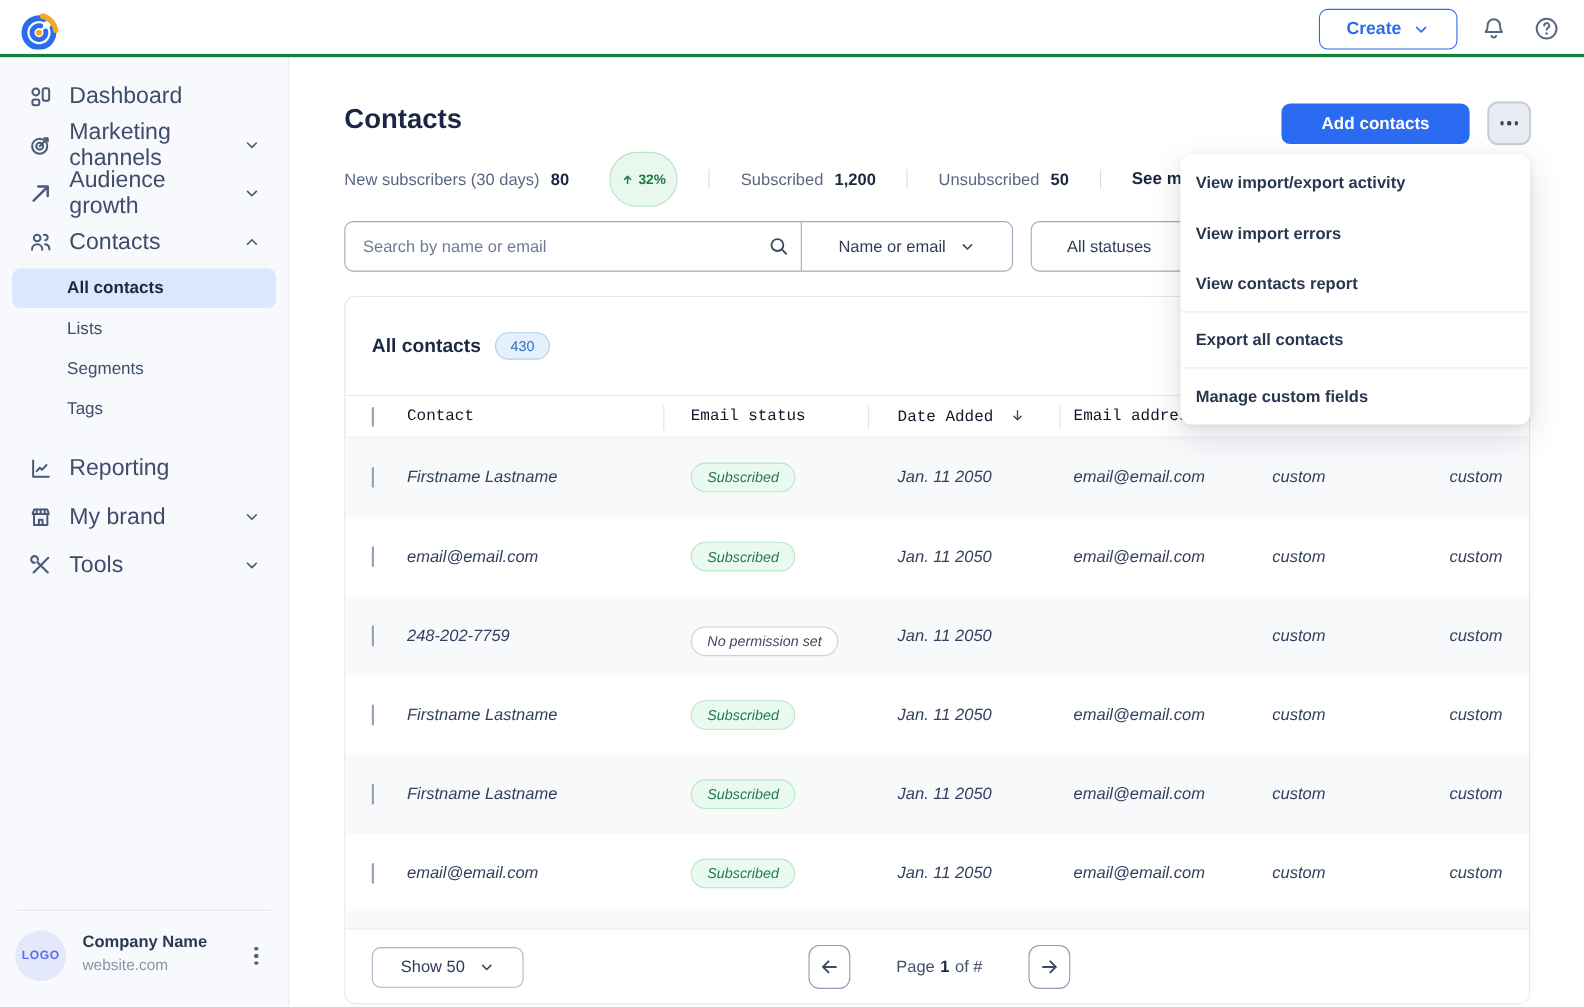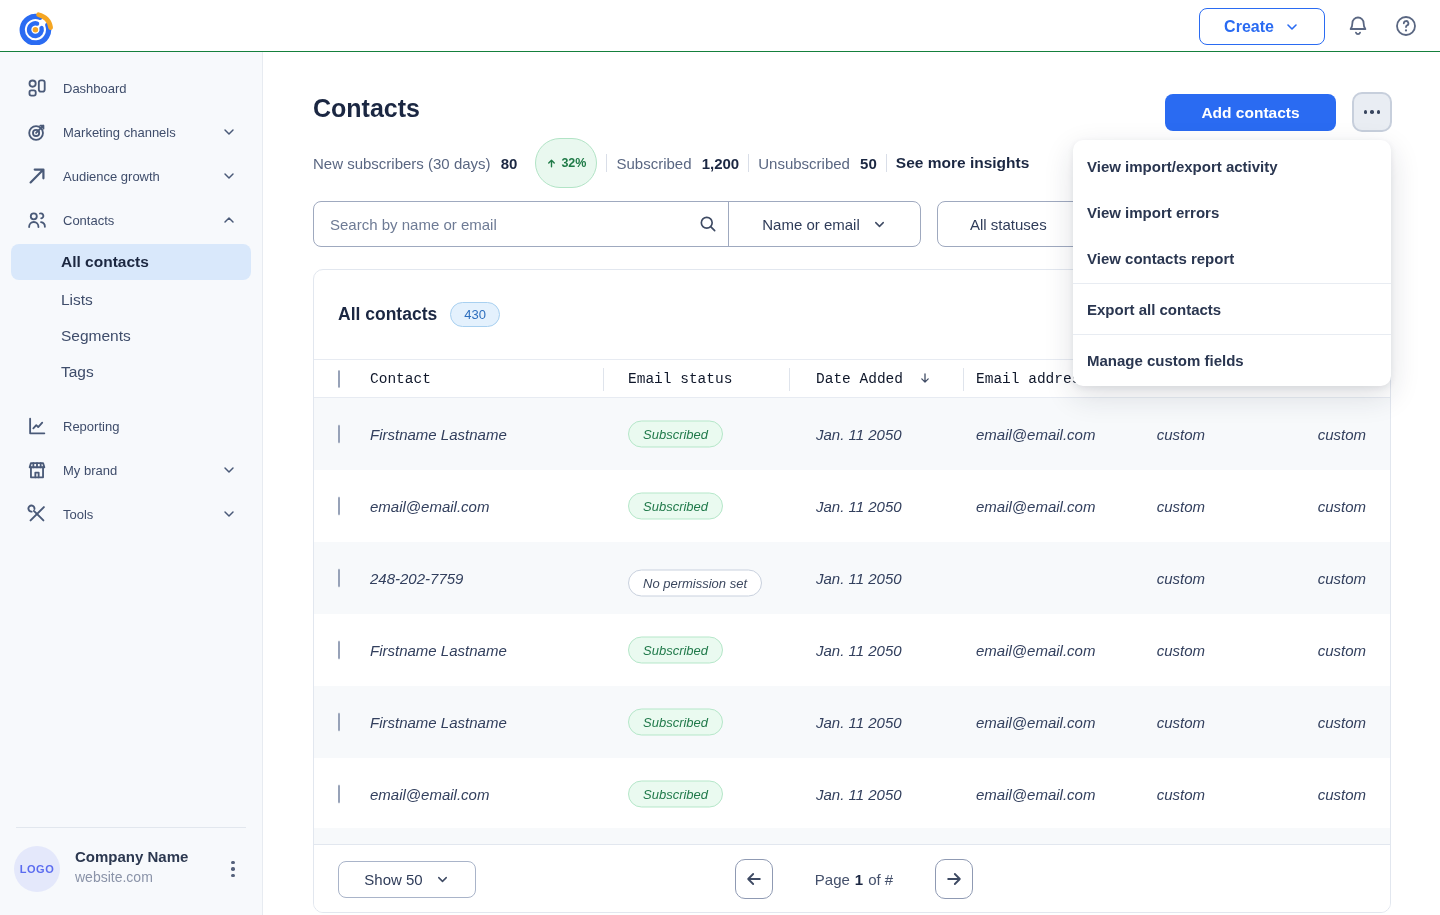--- a/index.html
+++ b/index.html
@@ -2,34 +2,34 @@
 <html><head>
 <meta charset="utf-8">
 <style>
   html,body{margin:0;padding:0;background:#fff;}
   *{box-sizing:border-box;}
   #app{position:relative;width:1440px;height:915px;background:#fff;
        font-family:"Liberation Sans",sans-serif;color:#33405e;overflow:hidden;}
 
   
   .topbar{position:absolute;left:0;top:0;width:1440px;height:52px;background:#fff;
-          border-bottom:1px solid #15803d;z-index:10;}
+          border-bottom:3px solid #15803d;z-index:10;}
   .logo{position:absolute;left:18px;top:7px;width:38px;height:38px;}
   .create-btn{position:absolute;left:1199px;top:8px;width:126px;height:37px;border:1.5px solid #2a6bf2;
               border-radius:8px;background:#fff;color:#2a6bf2;font-size:16px;font-weight:700;
               display:flex;align-items:center;justify-content:center;gap:10px;cursor:pointer;}
   .topbar-icon{position:absolute;top:14px;width:24px;height:24px;color:#5a6782;}
   .bell{left:1346px;} .help{left:1394px;}
 
   
   .sidebar{position:absolute;left:0;top:52px;width:263px;height:863px;background:#f7f9fc;
            border-right:1px solid #e7ebf1;}
   .nav{padding-top:14px;}
   .nav-item{height:44px;display:flex;align-items:center;padding:0 25px;gap:14px;cursor:pointer;
-            color:#3f4d6b;font-size:13px;}
+            color:#3f4d6b;font-size:21px;}
   .nav-icon{width:24px;height:24px;flex:0 0 24px;color:#4a5a78;display:flex;align-items:center;justify-content:center;}
   .nav-label{flex:1;}
   .nav-chevron{width:16px;height:16px;color:#4a5a78;}
   .sub-item{height:36px;display:flex;align-items:center;padding-left:61px;font-size:15.5px;
             color:#3f4d6b;cursor:pointer;}
   .sub-item.active{margin:2px 11px;height:36px;padding-left:50px;border-radius:8px;background:#d9e8fb;
                    color:#1c2740;font-weight:700;}
   .nav-gap{height:14px;}
   .sidebar-footer{position:absolute;left:0;bottom:0;width:100%;height:88px;}
   .sf-divider{position:absolute;left:16px;right:16px;top:0;height:1px;background:#e2e7ee;}
@@ -37,21 +37,21 @@
           color:#5b6cf0;font-size:11px;font-weight:700;letter-spacing:.5px;display:flex;
           align-items:center;justify-content:center;}
   .company-name{position:absolute;left:75px;top:21px;font-size:15px;font-weight:700;color:#2c3850;}
   .company-site{position:absolute;left:75px;top:42px;font-size:14px;color:#8a93a8;}
   .kebab{position:absolute;right:22px;top:28px;width:14px;height:28px;display:flex;flex-direction:column;
          align-items:center;justify-content:center;gap:3px;cursor:pointer;}
   .kebab i{width:3.5px;height:3.5px;border-radius:50%;background:#55617c;}
 
   
   .page-title{position:absolute;left:313px;top:94px;font-size:25px;font-weight:700;color:#1b2742;}
-  .stats{position:absolute;left:313px;top:138px;display:flex;align-items:center;gap:9px;font-size:15px;}
+  .stats{position:absolute;left:313px;top:138px;display:flex;align-items:center;gap:28px;font-size:15px;}
   .stat-label{color:#5a6782;}
   .stat-value{color:#1b2742;font-weight:700;margin-left:6px;}
   .pct-badge{display:inline-flex;align-items:center;gap:4px;background:#e9f8ef;border:1px solid #b2e4c6;
              border-radius:999px;padding:17px 10px;color:#1f7a47;font-size:12.5px;font-weight:700;margin-left:9px;}
   .stat-sep{width:1px;height:18px;background:#d9dee8;}
   .insights-link{color:#1b2742;font-weight:700;cursor:pointer;font-size:15.5px;}
   .add-btn{position:absolute;left:1165px;top:94px;width:171px;height:37px;background:#2a6bf2;border:none;
            border-radius:8px;color:#fff;font-size:15.5px;font-weight:700;cursor:pointer;font-family:inherit;}
   .more-btn{position:absolute;left:1352px;top:92px;width:40px;height:40px;background:#e9edf3;
             border:2px solid #c7cfdc;border-radius:10px;display:flex;align-items:center;justify-content:center;

